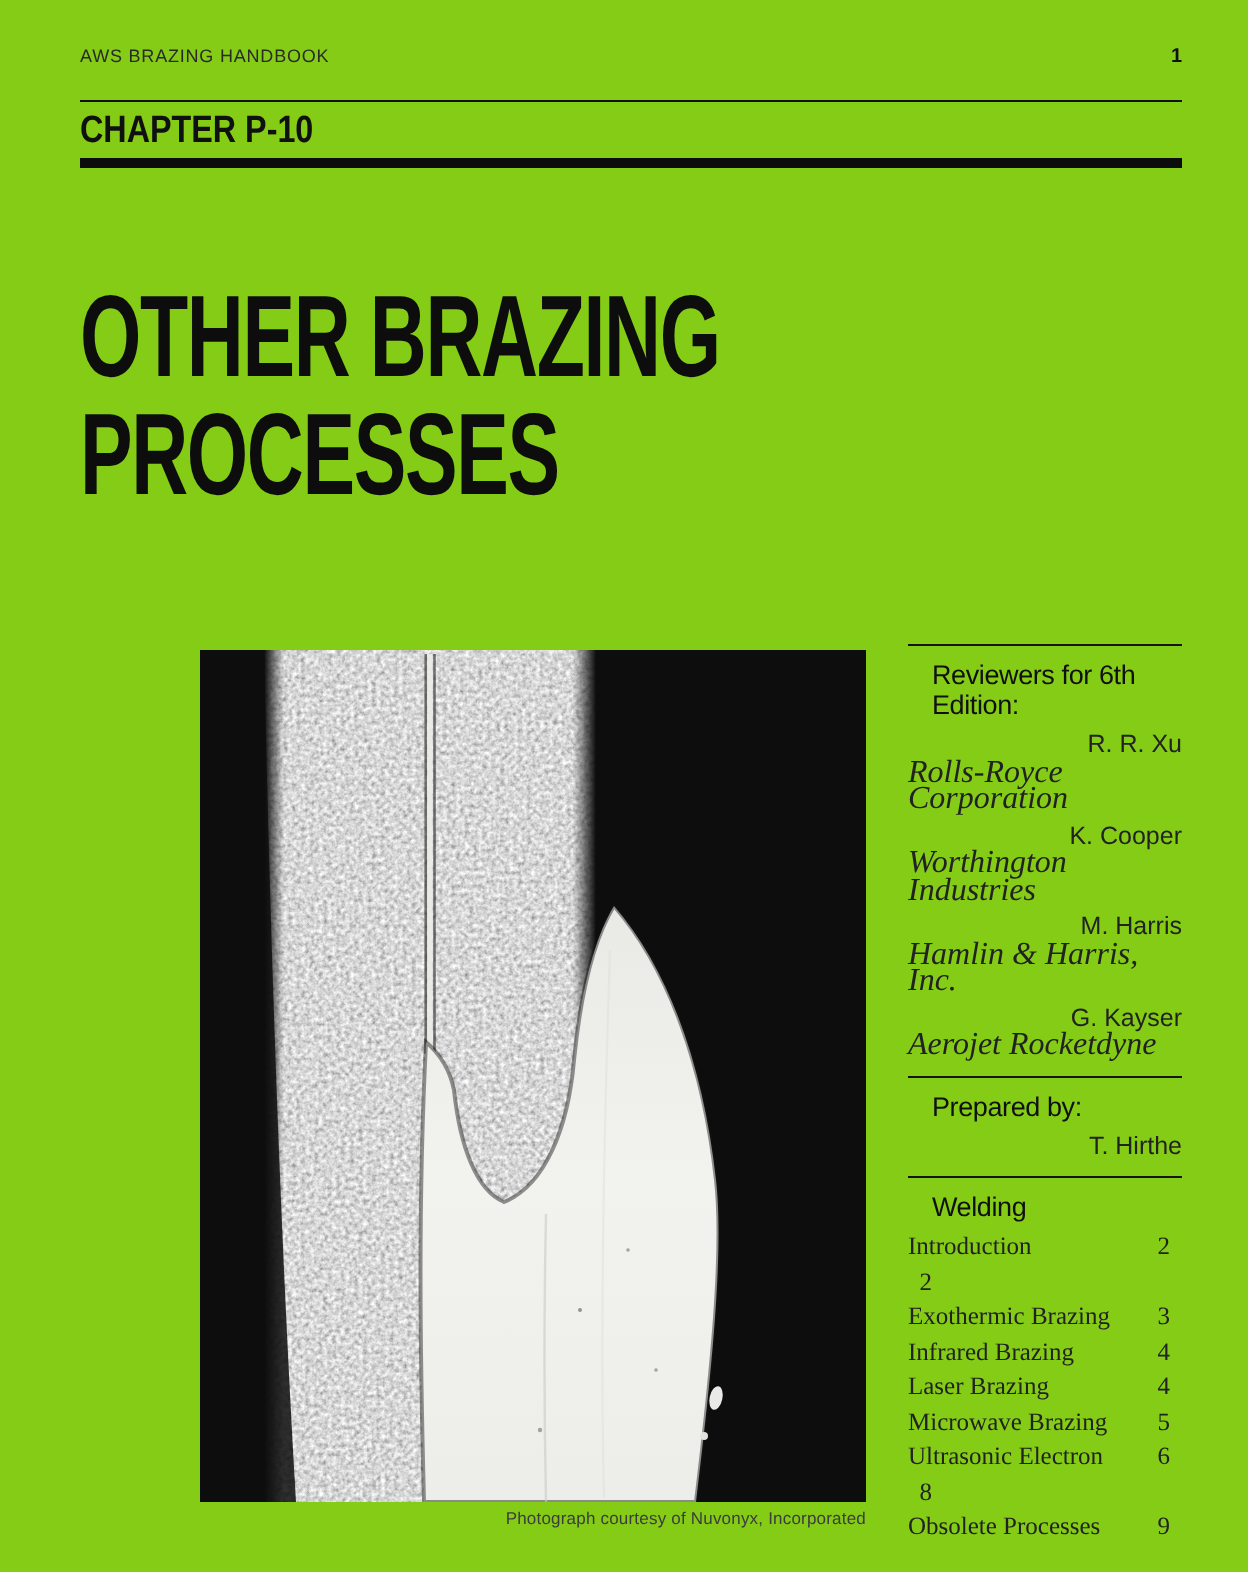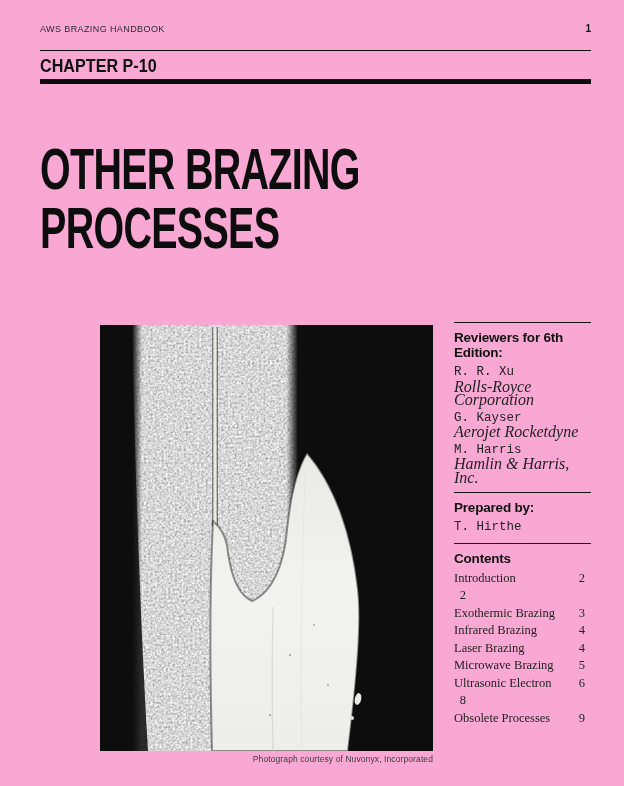--- a/index.html
+++ b/index.html
@@ -1,19 +1,19 @@
 <!DOCTYPE html>
 <html><head>
 <meta charset="utf-8">
 <style>
   html,body{margin:0;padding:0;background:#ffffff;}
   .page{
     position:relative;
     width:624px;height:786px;
-    background:#f9a8d4;
+    background:#84cc16;
     font-family:"Liberation Sans",sans-serif;
     color:#1c1c1c;
     overflow:hidden;
   }
   
   .running-head{
     position:absolute;left:40px;top:23px;width:551px;
     display:flex;justify-content:space-between;align-items:baseline;
   }
   .running-title{font-size:9px;letter-spacing:.4px;color:#2a2a2a;}
@@ -37,25 +37,25 @@
   .photo{position:absolute;left:100px;top:325px;width:333px;height:426px;margin:0;}
   .photo svg{display:block;width:100%;height:100%;}
   .photo-caption{
     position:absolute;right:191px;top:754px;
     font-size:8.5px;color:#3c3c3c;letter-spacing:.1px;
   }
   
   .sidebar{position:absolute;left:454px;top:322px;width:137px;}
   .sidebar hr{border:none;border-top:1.6px solid #141414;margin:0 0 7px 0;}
   .sb-heading{
-    margin:0 0 6px 0;font-size:13.5px;font-weight:bold;line-height:15px;
+    margin:0 0 6px 12px;font-size:13.5px;font-weight:normal;line-height:15px;
     color:#101010;white-space:pre-line;letter-spacing:-.2px;
   }
   .person{margin:0 0 5px 0;}
-  .person-name{font-family:Liberation Mono, monospace;font-size:12.5px;line-height:13.5px;color:#222;}
+  .person-name{font-family:Liberation Sans, sans-serif;font-size:12.5px;line-height:13.5px;color:#222;text-align:right;}
   .person-affiliation{
     font-family:"Liberation Serif",serif;font-style:italic;
     font-size:16px;line-height:13.5px;color:#222;white-space:pre-line;
   }
   .sb-block{margin-bottom:8px;}
   .toc-row{display:flex;align-items:center;margin:0 0 4.5px 0;gap:13px;}
   .toc-label{
     flex:1;font-family:"Liberation Serif",serif;font-size:12.5px;line-height:13px;
     color:#222;white-space:pre-line;
   }
@@ -148,42 +148,46 @@
     <hr>
     <div class="sb-block">
       <h2 class="sb-heading">Reviewers for 6th
 Edition:</h2>
       <div id="reviewers-list">
   <div class="person">
     <div class="person-name">R. R. Xu</div>
     <div class="person-affiliation">Rolls-Royce Corporation</div>
   </div>
 
+  <div class="person">
+    <div class="person-name">K. Cooper</div>
+    <div class="person-affiliation">Worthington Industries</div>
+  </div>
+
+  <div class="person">
+    <div class="person-name">M. Harris</div>
+    <div class="person-affiliation">Hamlin &amp; Harris, Inc.</div>
+  </div>
 
   <div class="person">
     <div class="person-name">G. Kayser</div>
     <div class="person-affiliation">Aerojet Rocketdyne</div>
-  </div>
-
-  <div class="person">
-    <div class="person-name">M. Harris</div>
-    <div class="person-affiliation">Hamlin &amp; Harris, Inc.</div>
   </div>
 </div>
     </div>
     <hr>
     <div class="sb-block">
       <h2 class="sb-heading">Prepared by:</h2>
       <div class="person">
         <div class="person-name">T. Hirthe</div>
       </div>
     </div>
     <hr>
     <div class="sb-block">
-      <h2 class="sb-heading">Contents</h2>
+      <h2 class="sb-heading">Welding</h2>
       <div id="contents-list">
   <div class="toc-row">
     <div class="toc-label">Introduction</div>
     <div class="toc-page">2</div>
   </div>
 
   <div class="toc-row">
     <div class="toc-page">2</div>
   </div>
 

